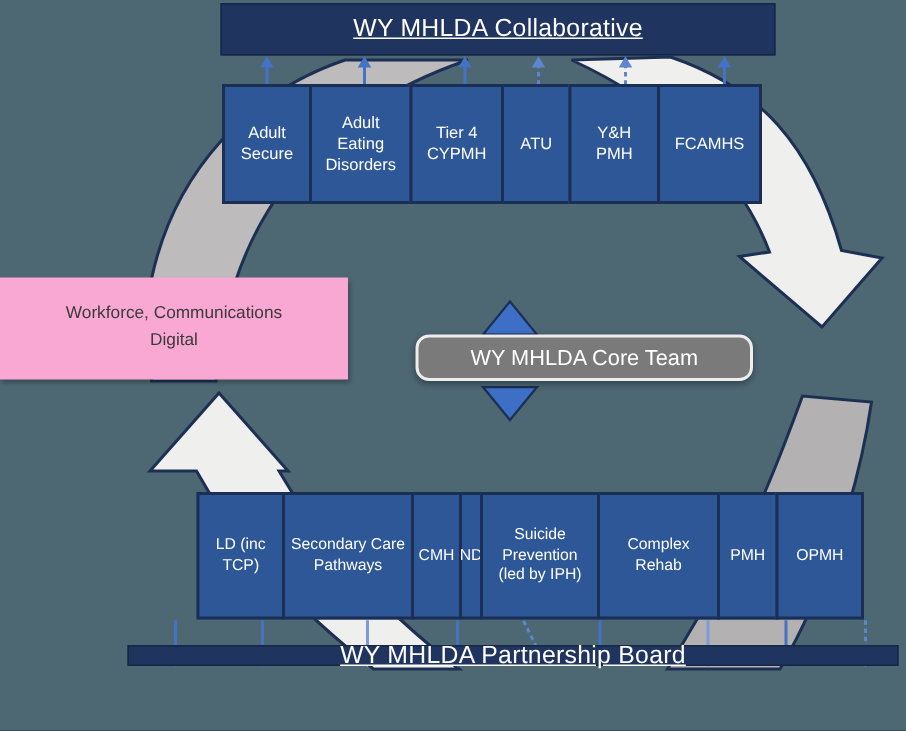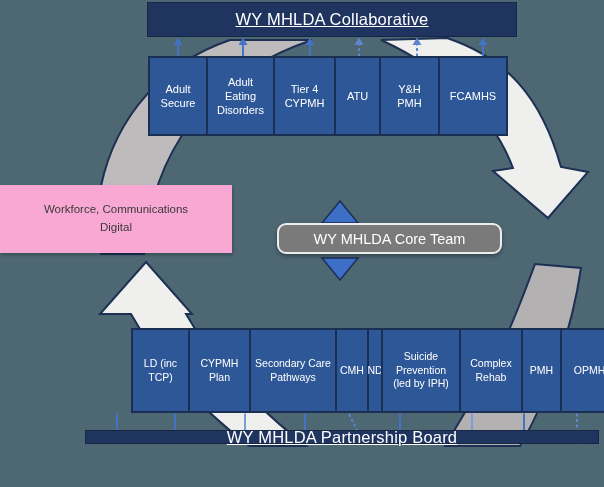--- a/index.html
+++ b/index.html
@@ -143,26 +143,25 @@
       <div>Digital</div>
     </div>
   </div>
 
   <div class="abs core-team">
     <span>WY MHLDA Core Team</span>
   </div>
 
   <div class="abs row bottom-row">
     <div class="pbox" style="width:59px">LD (inc TCP)</div>
-    <div class="pbox" style="width:63px">CYPMH Plan</div>
     <div class="pbox" style="width:88px">Secondary Care Pathways</div>
     <div class="pbox" style="width:34px;padding:18px 1px">CMH</div>
     <div class="pbox" style="width:16px;padding:0 1px">ND</div>
     <div class="pbox" style="width:80px">Suicide Prevention (led by IPH)</div>
-    <div class="pbox" style="width:64px">Complex Rehab</div>
+    <div class="pbox" style="width:82px">Complex Rehab</div>
     <div class="pbox" style="width:41px;padding:2px 1px">PMH</div>
     <div class="pbox" style="width:59px">OPMH</div>
   </div>
 
   <div class="abs bar bottom-bar">
     <span>WY MHLDA Partnership Board</span>
   </div>
 
 </div>
 

